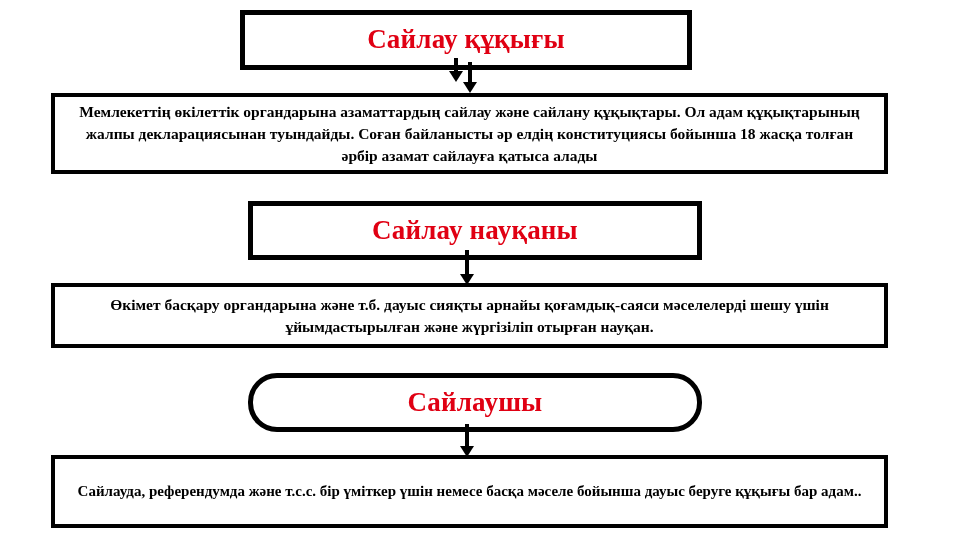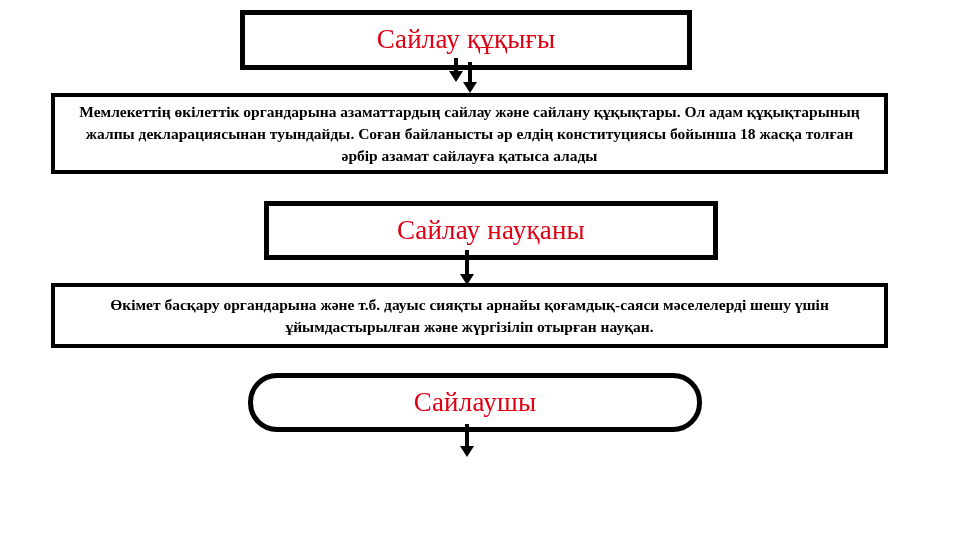--- a/index.html
+++ b/index.html
@@ -23,21 +23,21 @@
     display: flex;
     align-items: center;
     justify-content: center;
     text-align: center;
   }
   .title-box {
     border-width: 5px;
   }
   .title-text {
     color: #e00013;
-    font-weight: normal;
+    font-weight: bold;
     font-size: 27px;
     line-height: 1.1;
     letter-spacing: 0.2px;
   }
   .para-text {
     color: #000000;
     font-weight: bold;
     font-size: 15.5px;
     line-height: 1.42;
     padding: 0 14px;
@@ -82,21 +82,21 @@
 
   <div class="arrow" style="left:468px; top:62px; width:4px; height:32px;">
     <div class="shaft" style="height:22px;"></div>
     <div class="head" style="top:20px;"></div>
   </div>
 
   <div class="box" style="left:51px; top:93px; width:837px; height:81px;">
     <span class="para-text">Мемлекеттің өкілеттік органдарына азаматтардың сайлау және сайлану құқықтары. Ол адам құқықтарының жалпы декларациясынан туындайды. Соған байланысты әр елдің конституциясы бойынша 18 жасқа толған әрбір азамат сайлауға қатыса алады</span>
   </div>
 
-  <div class="box title-box" style="left:264px; top:201px; width:454px; height:59px;">
+  <div class="box title-box" style="left:248px; top:201px; width:454px; height:59px;">
     <span class="title-text">Сайлау науқаны</span>
   </div>
 
   <div class="arrow" style="left:465px; top:250px; width:4px; height:36px;">
     <div class="shaft" style="height:26px;"></div>
     <div class="head" style="top:24px;"></div>
   </div>
 
   <div class="box" style="left:51px; top:283px; width:837px; height:65px;">
     <span class="para-text">Өкімет басқару органдарына және т.б. дауыс сияқты арнайы қоғамдық-саяси мәселелерді шешу үшін ұйымдастырылған және жүргізіліп отырған науқан.</span>
@@ -104,14 +104,17 @@
 
   <div class="box title-box" style="left:248px; top:373px; width:454px; height:59px;border-radius:29px;">
     <span class="title-text">Сайлаушы</span>
   </div>
 
   <div class="arrow" style="left:465px; top:424px; width:4px; height:34px;">
     <div class="shaft" style="height:24px;"></div>
     <div class="head" style="top:22px;"></div>
   </div>
 
+  <div class="box" style="left:51px; top:455px; width:837px; height:73px;">
+    <span class="para-text small">Сайлауда, референдумда және т.с.с. бір үміткер үшін немесе басқа мәселе бойынша дауыс беруге құқығы бар адам..</span>
+  </div>
 
 </div>
 
 </body></html>

